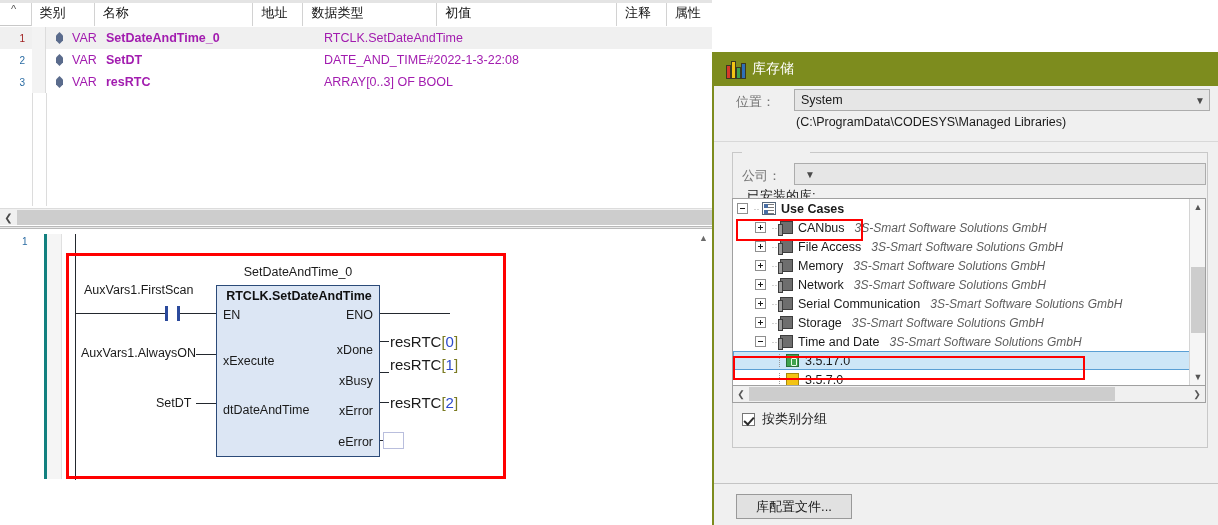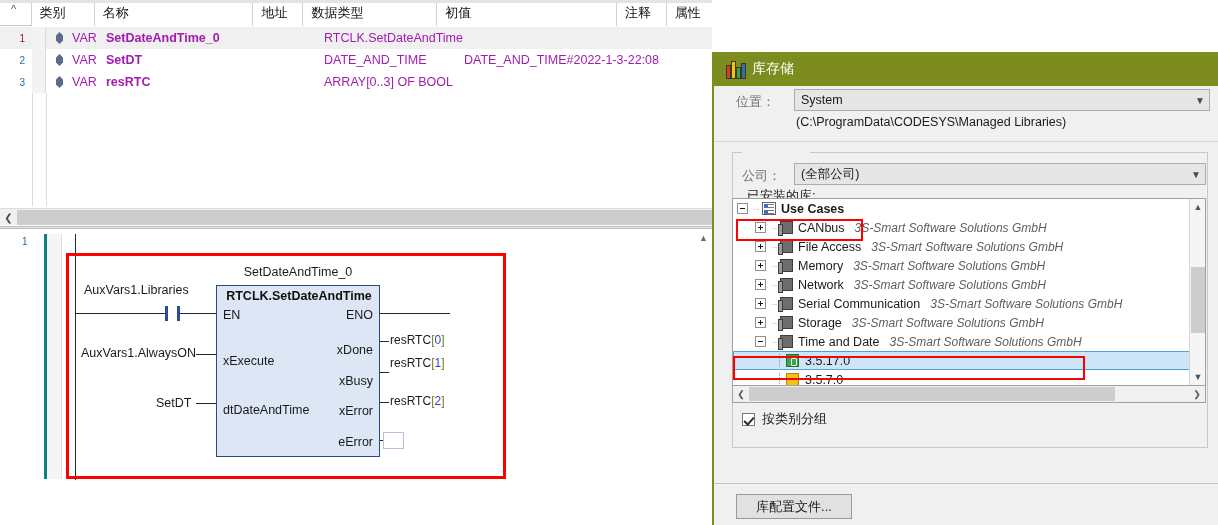--- a/index.html
+++ b/index.html
@@ -87,21 +87,21 @@
     display:flex; align-items:center; justify-content:center;
     font-weight:bold; font-size:12.5px; color:#101010;
   }
   #fb-inst {
     position:absolute; left:216px; top:265px; width:164px; text-align:center;
     font-size:12.5px; color:#1a1a1a;
   }
   .pin-l { position:absolute; left:6px; font-size:12.5px; color:#1a1a1a; }
   .pin-r { position:absolute; right:6px; font-size:12.5px; color:#1a1a1a; }
   .lab-l { position:absolute; font-size:12.5px; color:#1a1a1a; text-align:right; white-space:nowrap; }
-  .lab-r { position:absolute; font-size:12px; white-space:nowrap; color:#1a1a1a; }
+  .lab-r { position:absolute; font-size:15px; white-space:nowrap; color:#1a1a1a; }
   .br { color:#7a7a20; }
   .ix { color:#2b4acb; }
   #contact-a { position:absolute; left:165px; top:306px; width:3px; height:15px; background:#2b4a9c; }
   #contact-b { position:absolute; left:177px; top:306px; width:3px; height:15px; background:#2b4a9c; }
   #eerror-box { position:absolute; left:383px; top:432px; width:21px; height:17px; border:1px solid #b9bedd; background:#ffffff; }
 
   
   #fbd-vscroll { position:absolute; left:695px; top:230px; width:17px; height:295px; background:#ffffff; }
   #fbd-vscroll .vs-arrow { position:absolute; left:0; top:0; width:17px; height:15px; display:flex; align-items:center; justify-content:center; color:#6b6b6b; font-size:9px;}
 
@@ -239,21 +239,20 @@
 
   <div class="drow" style="top:49px">
     <div class="rownum rn">2</div>
     <div class="gutterband"></div>
     <div class="dcell" style="width:52px">
       <span class="var-ico"></span>
       <span>VAR</span>
     </div>
     <div class="dcell bold" style="width:166px">SetDT</div>
     <div class="dcell" style="width:52px"></div>
-    <div class="dcell" style="width:140px">DATE_AND_TIME</div>
     <div class="dcell" style="width:188px">DATE_AND_TIME#2022-1-3-22:08</div>
   </div>
 
   <div class="drow" style="top:71px">
     <div class="rownum rn">3</div>
     <div class="gutterband"></div>
     <div class="dcell" style="width:52px">
       <span class="var-ico"></span>
       <span>VAR</span>
     </div>
@@ -288,21 +287,21 @@
   <div class="pin-l" style="top:22px">EN</div>
   <div class="pin-l" style="top:68px">xExecute</div>
   <div class="pin-l" style="top:117px">dtDateAndTime</div>
   <div class="pin-r" style="top:22px">ENO</div>
   <div class="pin-r" style="top:57px">xDone</div>
   <div class="pin-r" style="top:88px">xBusy</div>
   <div class="pin-r" style="top:118px">xError</div>
   <div class="pin-r" style="top:149px">eError</div>
 </div>
 
-<div class="lab-l" style="left:84px;  top:283px">AuxVars1.Libraries</div>
+<div class="lab-l" style="left:84px;  top:283px">AuxVars1.FirstScan</div>
 <div class="lab-l" style="left:81px;  top:346px">AuxVars1.AlwaysON</div>
 <div class="lab-l" style="left:156px; top:396px">SetDT</div>
 
 <div class="wire" style="left:76px;  top:313px; width:90px"></div>
 <div class="wire" style="left:180px; top:313px; width:36px"></div>
 <div id="contact-a"></div>
 <div id="contact-b"></div>
 <div class="wire" style="left:196px; top:354px; width:20px"></div>
 <div class="wire" style="left:196px; top:403px; width:20px"></div>
 
@@ -349,21 +348,20 @@
       <span class="pathtext" style="left:82px; top:29px">(C:\ProgramData\CODESYS\Managed Libraries)</span>
     </div>
 
     <div id="grp"></div>
     <div id="grp-top-l"></div>
     <div id="grp-top-r"></div>
     <span id="grp-legend">已安装的库:</span>
 
     <span class="flabel" style="left:28px; top:81px">公司：</span>
     <div class="combo" style="left:80px; top:77px; width:412px">
-      <span class="cv">(全部公司)</span>
       <span class="caret">▼</span>
     </div>
 
     <div id="tree">
 
       <div class="trow" style="padding-left:4px">
         <span class="exp"></span>
         <span class="dots">··</span>
         <span class="ucico">
             <span class="ucbars"></span>

